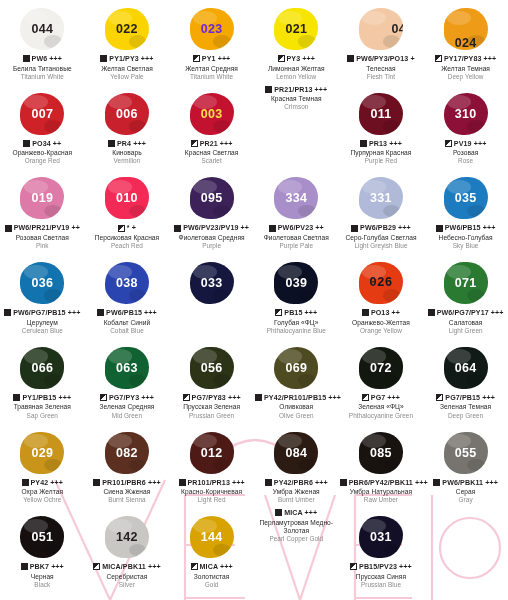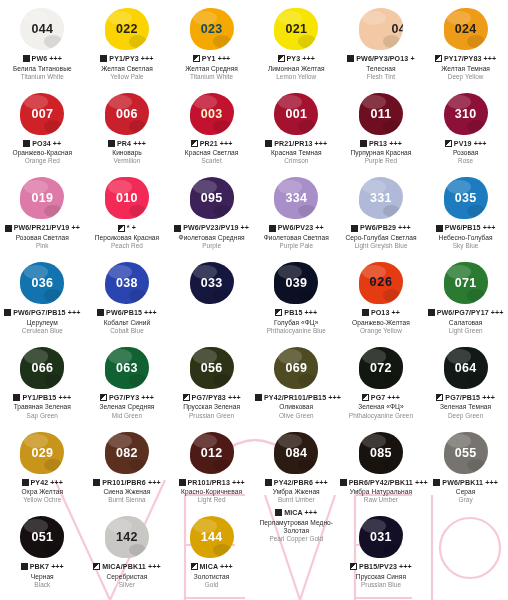--- a/index.html
+++ b/index.html
@@ -138,21 +138,21 @@
       </div>
       <div class="meta">
         <div class="pigline"><span class="sq"></span><span>PY1/PY3 +++</span></div>
         <div class="name-ru">Желтая Светлая</div>
         <div class="name-en">Yellow Pale</div>
       </div>
     </div>
     <div class="cell">
       <div class="swatch-wrap">
         <div class="blob" style="background: rgb(245, 168, 0); border-radius: 50% 54% 54% 44% / 47% 51% 55% 48%;">
-          <span class="code" style="color: #0c4a6e;">023</span>
+          <span class="code" style="color: #6d28d9;">023</span>
         </div>
       </div>
       <div class="meta">
         <div class="pigline"><span class="sq half"></span><span>PY1 +++</span></div>
         <div class="name-ru">Желтая Средняя</div>
         <div class="name-en">Titanium White</div>
       </div>
     </div>
     <div class="cell">
       <div class="swatch-wrap">
@@ -173,21 +173,21 @@
         </div>
       </div>
       <div class="meta">
         <div class="pigline"><span class="sq"></span><span>PW6/PY3/PO13 +</span></div>
         <div class="name-ru">Телесная</div>
         <div class="name-en">Flesh Tint</div>
       </div>
     </div>
     <div class="cell">
       <div class="swatch-wrap">
-        <div class="blob" style="background: rgb(238, 155, 23); border-radius: 51% 49% 54% 50% / 46% 53% 52% 42%;">
+        <div class="blob" style="background: rgb(238, 155, 23); border-radius: 51% 49% 54% 50% / 46% 53% 52% 42%; align-items: flex-end;">
           <span class="code" style="color: rgb(35, 31, 32);">024</span>
         </div>
       </div>
       <div class="meta">
         <div class="pigline"><span class="sq half"></span><span>PY17/PY83 +++</span></div>
         <div class="name-ru">Желтая Темная</div>
         <div class="name-en">Deep Yellow</div>
       </div>
     </div>
     <div class="cell">
@@ -210,35 +210,30 @@
       </div>
       <div class="meta">
         <div class="pigline"><span class="sq"></span><span>PR4 +++</span></div>
         <div class="name-ru">Киноварь</div>
         <div class="name-en">Vermilion</div>
       </div>
     </div>
     <div class="cell">
       <div class="swatch-wrap">
         <div class="blob" style="background: rgb(194, 18, 48); border-radius: 52% 54% 54% 47% / 53% 47% 58% 45%;">
-          <span class="code" style="color: #fef9c3;">003</span>
+          <span class="code" style="color: #fde047;">003</span>
         </div>
       </div>
       <div class="meta">
         <div class="pigline"><span class="sq half"></span><span>PR21 +++</span></div>
         <div class="name-ru">Красная Светлая</div>
         <div class="name-en">Scarlet</div>
       </div>
     </div>
     <div class="cell">
-      <div class="swatch-wrap">
-        <div class="blob" style="background: rgb(164, 18, 47); border-radius: 49% 49% 48% 52% / 50% 53% 51% 49%;">
-          <span class="code" style="color: rgb(255, 255, 255);">001</span>
-        </div>
-      </div>
       <div class="meta">
         <div class="pigline"><span class="sq"></span><span>PR21/PR13 +++</span></div>
         <div class="name-ru">Красная Темная</div>
         <div class="name-en">Crimson</div>
       </div>
     </div>
     <div class="cell">
       <div class="swatch-wrap">
         <div class="blob" style="background: rgb(110, 14, 33); border-radius: 46% 54% 51% 48% / 47% 51% 53% 44%;">
           <span class="code" style="color: rgb(255, 255, 255);">011</span>

